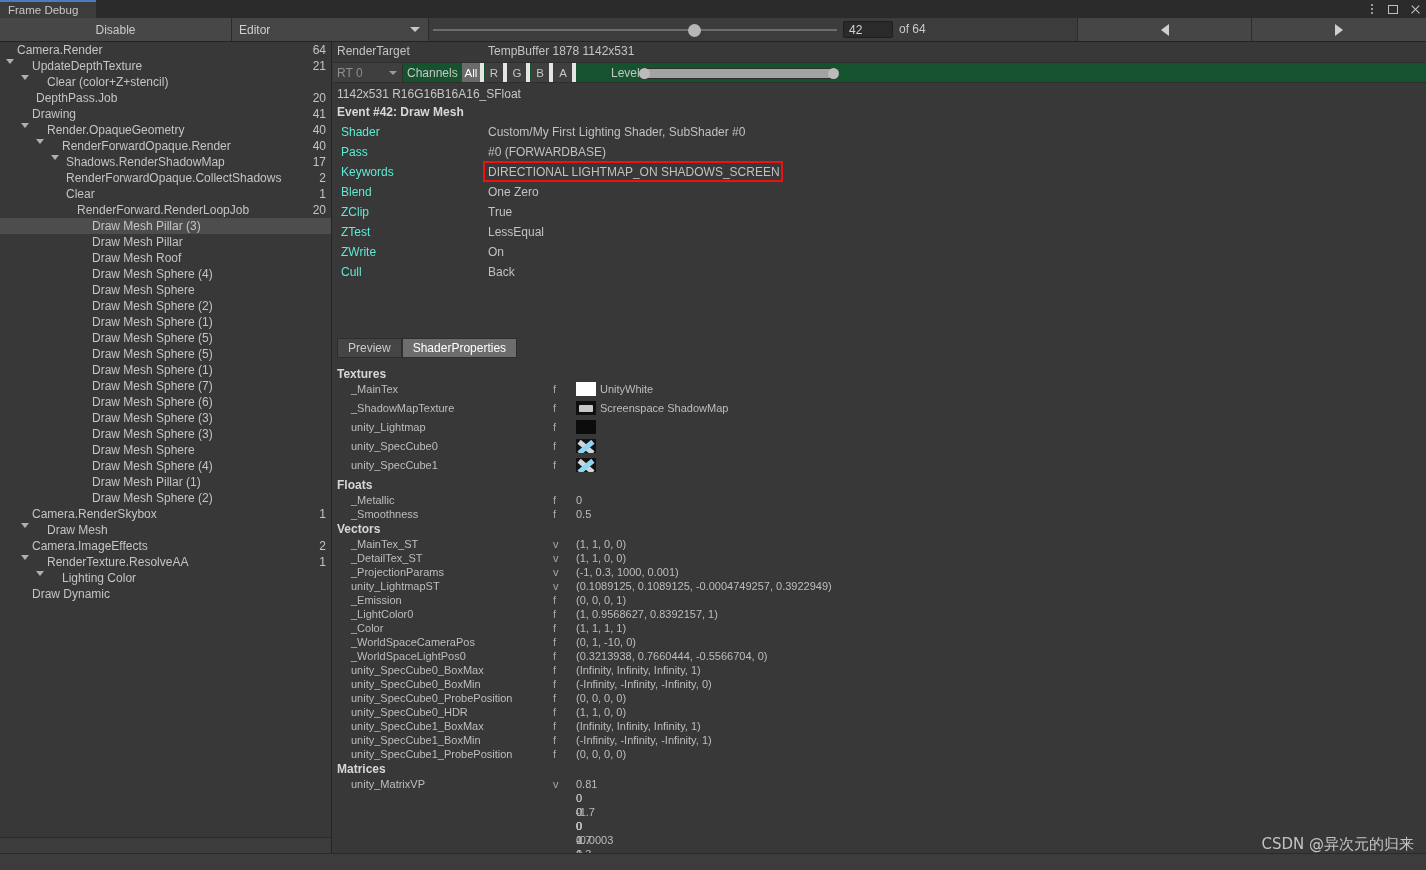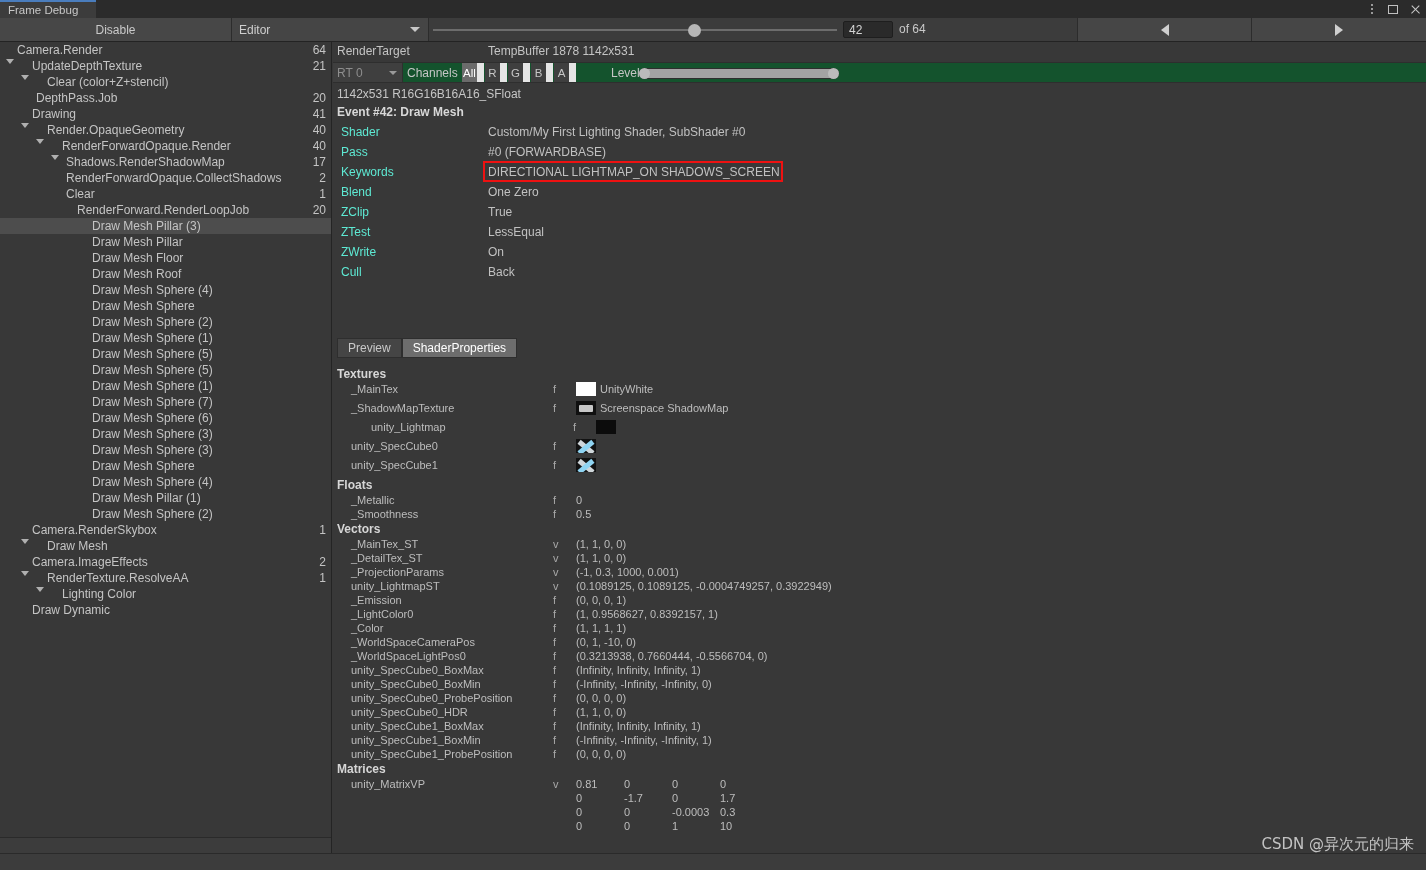--- a/index.html
+++ b/index.html
@@ -72,21 +72,21 @@
   .rt-head .val{position:absolute;left:155px;top:2px;font-size:12px;color:#c4c4c4;}
   .rtbar{position:absolute;left:0;top:20px;width:1093px;height:21px;background:#14532d;
       border-top:1px solid #2e2e2e;border-bottom:1px solid #2e2e2e;box-sizing:border-box;}
   .rtsel{position:absolute;left:0;top:0;width:70px;height:19px;background:#3f3f3f;
       border-right:1px solid #2f2f2f;box-sizing:border-box;display:flex;align-items:center;
       padding-left:4px;color:#8e8e8e;font-size:12px;}
   .rtsel .caret{position:absolute;right:5px;top:8px;width:0;height:0;
       border-left:4px solid transparent;border-right:4px solid transparent;border-top:4px solid #9a9a9a;}
   .chlabel{position:absolute;left:74px;top:3px;font-size:12px;color:#c6c6c6;}
   .chbtn{position:absolute;top:0;height:19px;width:22px;background:#3f3f3f;
-      border-right:7px solid #e5e5e5;box-sizing:border-box;display:flex;align-items:center;
+      border-right:4px solid #e5e5e5;box-sizing:border-box;display:flex;align-items:center;
       justify-content:center;color:#c6c6c6;font-size:11.5px;}
   .chbtn.on{background:#6b6b6b;color:#ffffff;}
   .lvlabel{position:absolute;left:278px;top:3px;font-size:12px;color:#c6c6c6;}
   .lvtrack{position:absolute;left:306px;top:5px;width:200px;height:11px;background:#2e2e2e;border-radius:6px;}
   .lvfill{position:absolute;left:3px;top:1px;width:194px;height:9px;background:#a3a3a3;border-radius:5px;}
   .lvknob{position:absolute;top:0px;width:11px;height:11px;border-radius:50%;background:#bbbbbb;}
   .fmtline{position:absolute;left:4px;top:45px;font-size:12px;color:#c6c6c6;}
 
   .evtitle{position:absolute;left:4px;top:63px;font-size:12px;font-weight:bold;color:#d8d8d8;}
   .kvrow{position:absolute;left:0;font-size:12px;height:20px;line-height:20px;}
@@ -118,21 +118,21 @@
   .sw-cube{background:#121212;position:relative;overflow:hidden;}
   .sw-cube:before,.sw-cube:after{content:"";position:absolute;left:1px;top:6px;width:18px;height:5px;}
   .sw-cube:before{background:#cfd6da;transform:rotate(40deg);}
   .sw-cube:after{background:#8fd4f2;transform:rotate(-40deg);}
 
   
   .mrow{position:relative;font-size:11px;color:#bdbdbd;line-height:14px;}
   .mrow .pname{position:absolute;left:18px;top:0;}
   .mrow .ptype{position:absolute;left:220px;top:0;color:#a8a8a8;}
   .mgrid{position:absolute;left:243px;top:0;}
-  .mgrid .mline{display:flex;height:14px;}
+  .mgrid .mline{display:flex;height:14px;flex-direction:column;}
   .mgrid .mcell{width:48px;}
 
   .watermark{position:absolute;right:12px;bottom:16px;font-size:15px;color:#cfcfcf;opacity:.92;
       font-family:"DejaVu Sans",sans-serif;}
   .bottombar{position:absolute;left:0;bottom:0;width:1426px;height:16px;background:#3c3c3c;border-top:1px solid #2a2a2a;}
 </style>
 </head>
 <body>
 
 <div class="app">
@@ -221,23 +221,20 @@
         </div>
         <div class="trow">
           <span class="tw" style="left: 66px;"><span class="arrow down"></span><span>RenderForward.RenderLoopJob</span></span>
           <span class="num">20</span>
         </div>
         <div class="trow sel">
           <span class="tw" style="left: 81px;"><span class="arrow none"></span><span>Draw Mesh Pillar (3)</span></span>
         </div>
         <div class="trow">
           <span class="tw" style="left: 81px;"><span class="arrow none"></span><span>Draw Mesh Pillar</span></span>
-        </div>
-        <div class="trow">
-          <span class="tw" style="left: 81px;"><span class="arrow none"></span><span>Draw Mesh Floor</span></span>
         </div>
         <div class="trow">
           <span class="tw" style="left: 81px;"><span class="arrow none"></span><span>Draw Mesh Roof</span></span>
         </div>
         <div class="trow">
           <span class="tw" style="left: 81px;"><span class="arrow none"></span><span>Draw Mesh Sphere (4)</span></span>
         </div>
         <div class="trow">
           <span class="tw" style="left: 81px;"><span class="arrow none"></span><span>Draw Mesh Sphere</span></span>
         </div>
@@ -385,21 +382,21 @@
             <span class="ptype">f</span>
             <span class="pswatch sw-white"></span>
             <span class="ptexname">UnityWhite</span>
           </div>
           <div class="prow" style="height: 19px; line-height: 14px;">
             <span class="pname">_ShadowMapTexture</span>
             <span class="ptype">f</span>
             <span class="pswatch sw-shadow"></span>
             <span class="ptexname">Screenspace ShadowMap</span>
           </div>
-          <div class="prow" style="height: 19px; line-height: 14px; margin-left: 20px;">
+          <div class="prow" style="height: 19px; line-height: 14px;">
             <span class="pname">unity_Lightmap</span>
             <span class="ptype">f</span>
             <span class="pswatch sw-dark"></span>
           </div>
           <div class="prow" style="height: 19px; line-height: 14px;">
             <span class="pname">unity_SpecCube0</span>
             <span class="ptype">f</span>
             <span class="pswatch sw-cube"></span>
           </div>
           <div class="prow" style="height: 19px; line-height: 14px;">

